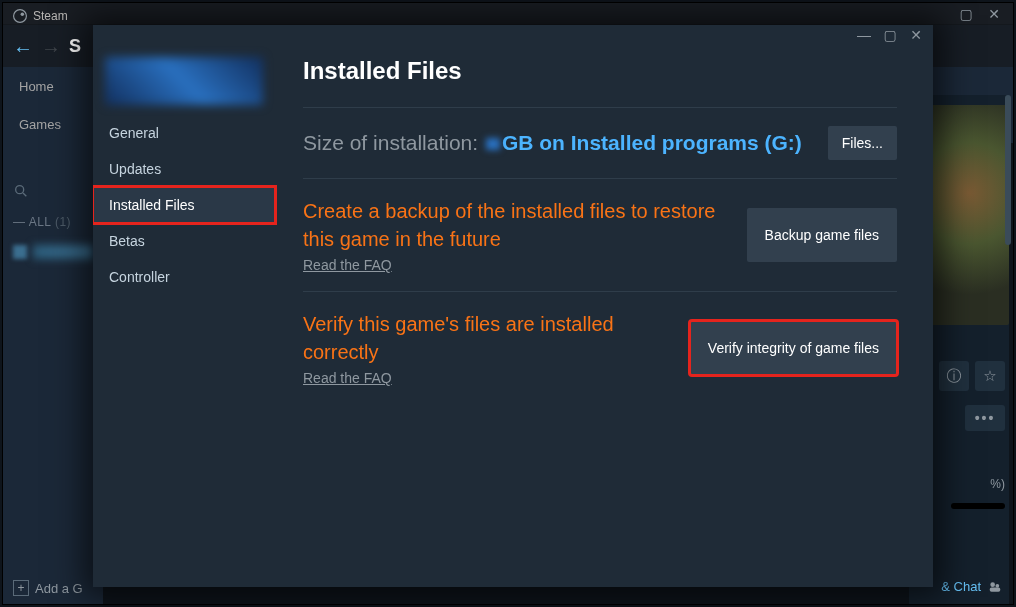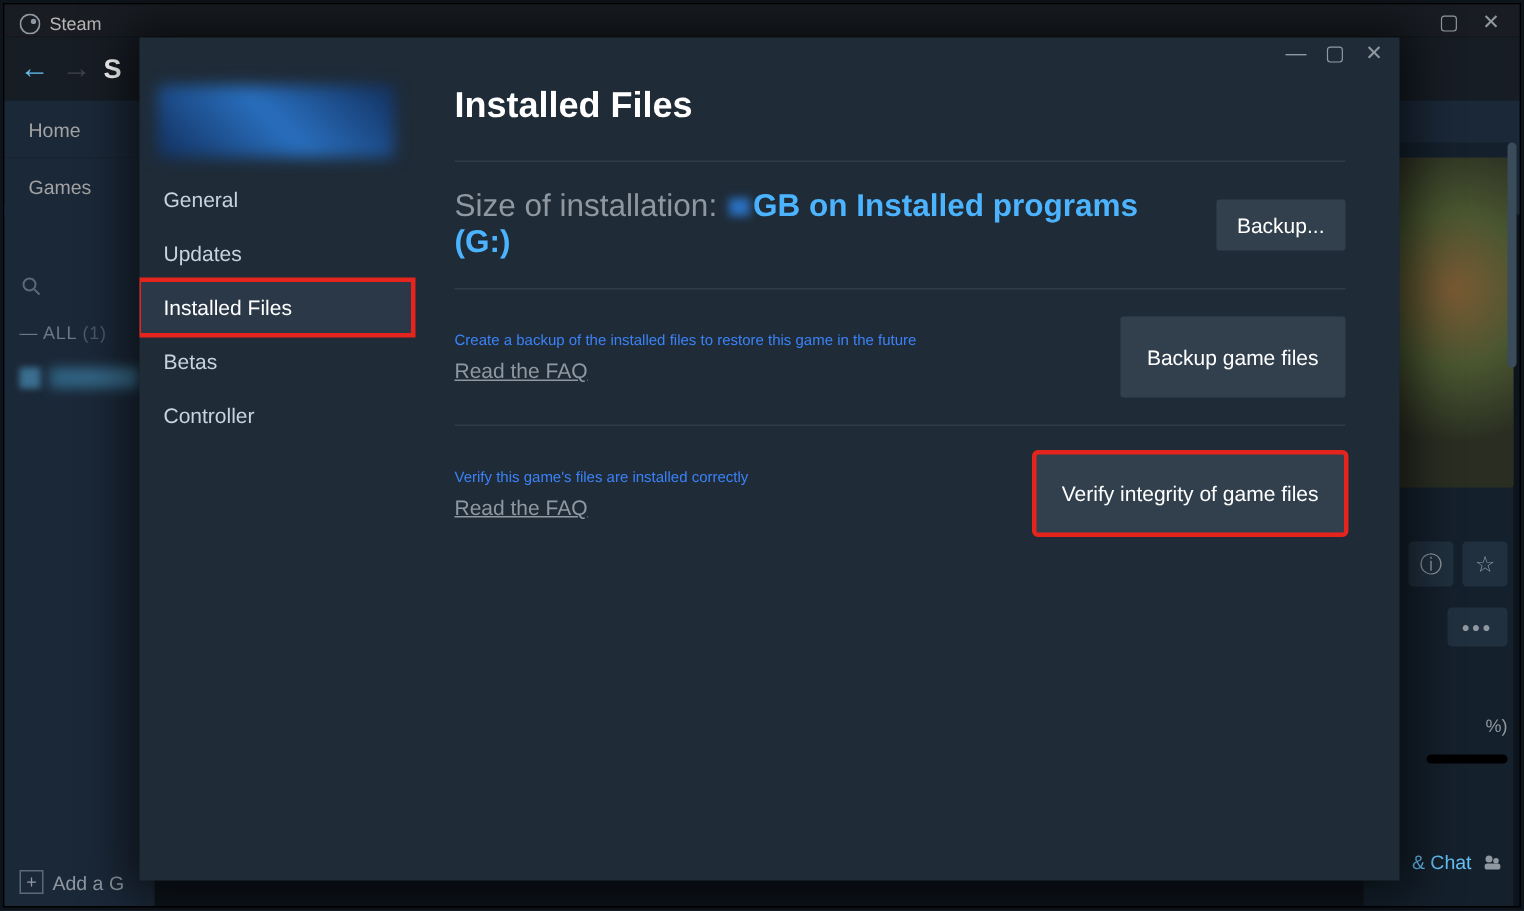--- a/index.html
+++ b/index.html
@@ -187,21 +187,21 @@
   }
   .ach-bar {
     margin: 6px 4px 0 auto;
     width: 54px;
     height: 6px;
     background: #000;
     border-radius: 3px;
   }
   .bottom-right {
     position: absolute;
-    right: 10px; bottom: 22px;
+    right: 10px; bottom: 10px;
     display: flex;
     align-items: center;
     gap: 6px;
     color: #66c0f4;
     font-size: 13px;
   }
   
   .dialog {
     position: absolute;
     left: 90px; top: 0;
@@ -261,21 +261,21 @@
   .row {
     display: flex;
     align-items: center;
     justify-content: space-between;
     border-top: 1px solid #2f3d4a;
     padding: 18px 0;
     gap: 20px;
   }
   .row:first-of-type { border-top: none; padding-top: 0; }
   .row .left { flex: 1; }
-  .row-label { color: #3b82f6; font-size: 10px; line-height: 1.4; }
+  .row-label { color: #f97316; font-size: 20px; line-height: 1.4; }
   .size-line { color: #8f98a0; font-size: 21px; }
   .link-blue { color: #4cb4ff; font-weight: 600; }
   .faq {
     color: #8f98a0;
     text-decoration: underline;
     font-size: 14px;
     margin-top: 4px;
     display: inline-block;
   }
   .steam-btn {
@@ -391,21 +391,21 @@
         <div class="dlg-main">
           <div class="dlg-title">Installed Files</div>
 
           <div class="row">
             <div class="left">
               <span class="size-line">
                 <span>Size of installation:</span>
                 <span style="display:inline-block;width:14px;height:12px;background:#296fbe;filter:blur(3px);vertical-align:middle;margin:0 2px"></span><span class="link-blue">GB on Installed programs (G:)</span>
               </span>
             </div>
-            <div class="steam-btn narrow">Backup...</div>
+            <div class="steam-btn narrow">Files...</div>
           </div>
 
           <div class="row">
             <div class="left">
               <div class="row-label">Create a backup of the installed files to restore this game in the future</div>
               <a class="faq">Read the FAQ</a>
             </div>
             <div class="steam-btn">Backup game files</div>
           </div>
 

